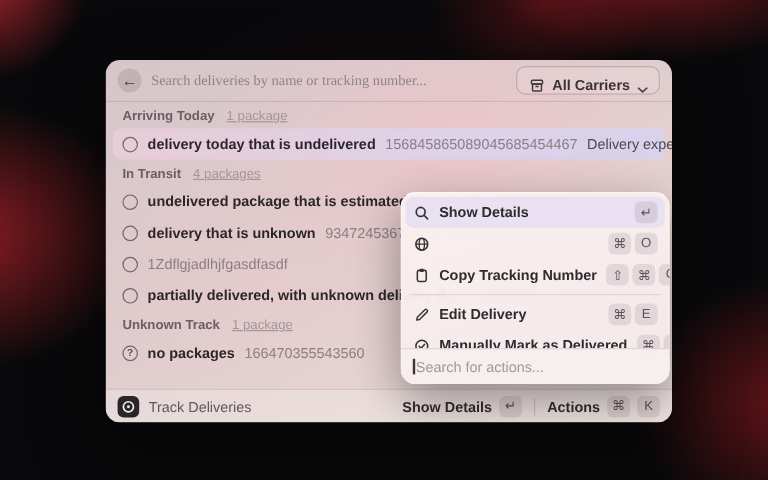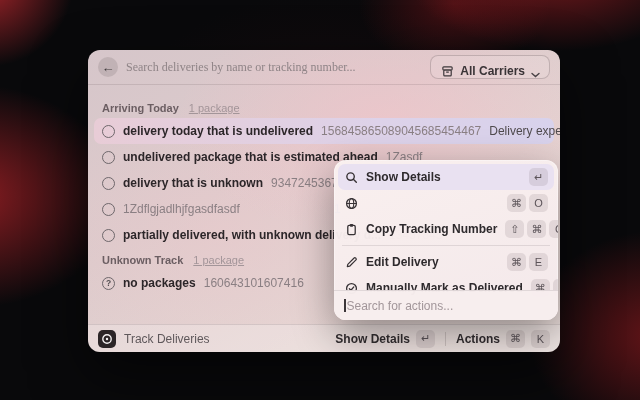--- a/index.html
+++ b/index.html
@@ -46,21 +46,21 @@
     border:1px solid rgba(62,50,56,.22); background:rgba(255,255,255,.10);
   }
   .dropdown .dd-label { font-size:12px; font-weight:700; color:#393336; }
   .dropdown svg { display:block; }
 
   .hairline { height:1px; background:rgba(60,48,54,.13); }
 
   
   .list { padding:6px 6px 0 6px; }
   .sec-head { display:flex; align-items:baseline; gap:10px; height:16px; padding:0 8px; margin-top:6px; }
-  .sec-head:first-child { margin-top:11px; }
+  .sec-head:first-child { margin-top:0; }
   .sec-title { font-size:11px; font-weight:700; color:#6b5e62; }
   .sec-count { font-size:11px; color:#a39599;text-decoration:underline; }
 
   .row {
     position:relative; height:26px; display:flex; align-items:center; gap:8px;
     padding:4px 8px; border-radius:7px; font-size:12px;
   }
   .row.selected { background:linear-gradient(90deg,#e8ccd6 0%,#ddd2e9 62%,#d8d2ec 100%); }
   .circle {
     flex:0 0 auto; width:13px; height:13px; border-radius:50%;
@@ -161,20 +161,24 @@
       <div class="row selected">
         <span class="circle"></span>
         <span class="r-title">delivery today that is undelivered</span>
         <span class="r-track">156845865089045685454467</span>
         <span class="r-right">
           <span class="r-accessory">Delivery expected today</span>
 
         </span>
       </div>
 
+      <div class="sec-head">
+        <span class="sec-title">In Transit</span>
+        <span class="sec-count">4 packages</span>
+      </div>
       <div class="row">
         <span class="circle"></span>
         <span class="r-title">undelivered package that is estimated ahead</span>
         <span class="r-track">1Zasdf</span>
       </div>
       <div class="row">
         <span class="circle"></span>
         <span class="r-title">delivery that is unknown</span>
         <span class="r-track">93472453678423578643578</span>
       </div>
@@ -189,21 +193,21 @@
         <span class="r-track">13457845</span>
       </div>
 
       <div class="sec-head">
         <span class="sec-title">Unknown Track</span>
         <span class="sec-count">1 package</span>
       </div>
       <div class="row">
         <span class="circle">?</span>
         <span class="r-title">no packages</span>
-        <span class="r-track">160643101607416</span>
+        <span class="r-track">166470355543560</span>
       </div>
     </div>
 
     <div class="footer">
       <span class="ext-ico">
         <svg width="12" height="12" viewBox="0 0 12 12">
             <circle cx="6" cy="6" r="4.2" fill="none" stroke="#f2eff0" stroke-width="1.4"></circle>
             <circle cx="6" cy="6" r="1.2" fill="#f2eff0"></circle>
           </svg>
       </span>

